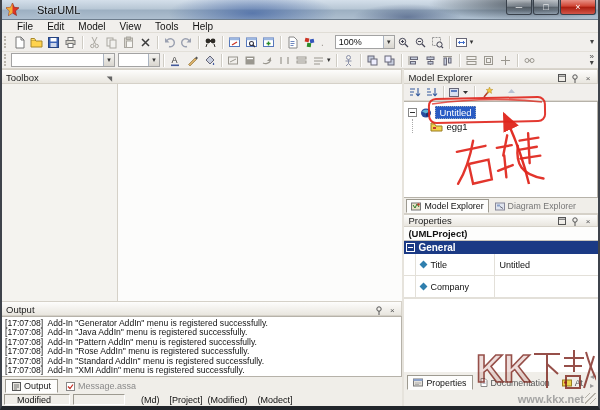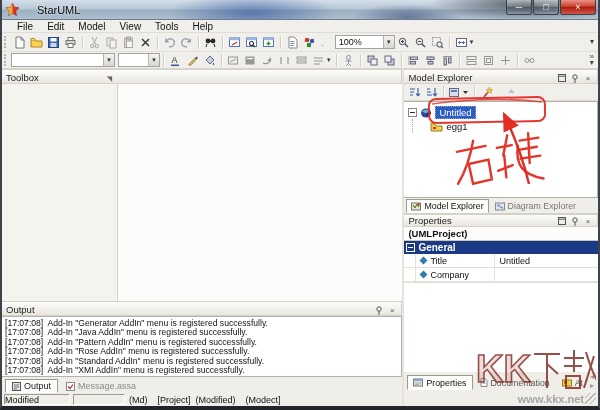--- a/index.html
+++ b/index.html
@@ -48,39 +48,39 @@
   .toolboxpane{width:116px;background:#f4f3ef;border-right:1px solid #d5d1c8;}
   .canvas{flex:1;background:#fcfcfb;}
   .outhdr{height:15px;}
   .outbody{height:61px;background:#fff;border:1px solid #b6b2a9;border-left:none;overflow:hidden;padding:2px 0 0 3px;}
   .outbody div{font-size:8.6px;line-height:1.1;color:#111;white-space:pre;}
   .btabs{height:16px;display:flex;align-items:flex-end;background:#f0eee9;padding-left:3px;gap:2px;}
   .btab{height:14px;display:flex;align-items:center;gap:3px;font-size:9px;color:#222;padding:0 6px;}
   .btab.active{background:#fdfdfc;border:1px solid #9d9a90;border-bottom-color:#fdfdfc;box-shadow:1px 0 0 #fff inset;}
   .statusbar{height:13px;display:flex;align-items:center;background:#f0eee9;gap:3px;padding:0 2px;}
   .scell{height:11px;border:1px solid;border-color:#9d9a90 #fff #fff #9d9a90;font-size:9px;color:#111;
-         display:flex;align-items:center;padding:0 0;white-space:pre;}
+         display:flex;align-items:center;padding:0 12px;white-space:pre;}
   
   .metb{height:17px;display:flex;align-items:center;background:#f1efec;border-bottom:1px solid #ddd9d1;padding-left:2px;}
   .tree{height:97px;background:#fff;border:1px solid #b6b2a9;border-left:none;padding-top:3px;position:relative;}
   .trow{display:flex;align-items:center;height:14px;font-size:9.5px;color:#111;}
   .texp{width:9px;height:9px;border:1px solid #888;background:#fff;margin:0 3px 0 4px;position:relative;flex:0 0 auto;}
   .texp::before{content:"";position:absolute;left:1px;right:1px;top:3px;height:1px;background:#333;}
   .tlabel.sel{background:#2a5cc4;color:#fff;padding:0 3px;border:1px dotted #9ab;}
   .tindent{width:16px;flex:0 0 auto;border-left:1px dotted #aaa;margin-left:8px;height:100%;}
   .etabs{height:16px;display:flex;align-items:flex-end;background:#f0eee9;padding-left:2px;gap:2px;border-bottom:1px solid #d5d1c8;}
   .etab{height:14px;display:flex;align-items:center;gap:3px;font-size:8.8px;color:#777;padding:0 4px;}
   .etab.active{background:#fdfdfc;border:1px solid #9d9a90;border-bottom-color:#fdfdfc;color:#111;}
   .umlbar{height:14px;background:#fdfdfc;border-bottom:1px solid #c9c5bc;display:flex;align-items:center;
           font-size:9.5px;font-weight:bold;color:#111;padding-left:4px;}
   .pgrid{background:#fff;}
   .pgroup{height:13px;background:#1b3a85;color:#fff;font-size:10px;font-weight:bold;display:flex;align-items:center;}
   .pgexp{width:9px;height:9px;border:1px solid #fff;margin:0 3px 0 2px;position:relative;flex:0 0 auto;}
   .pgexp::before{content:"";position:absolute;left:1px;right:1px;top:3px;height:1px;background:#fff;}
-  .prow{height:14px;display:flex;align-items:center;border-bottom:1px solid #e3e0d9;font-size:9px;color:#111;}
+  .prow{height:22px;display:flex;align-items:center;border-bottom:1px solid #e3e0d9;font-size:9px;color:#111;}
   .prow .gut{width:12px;height:100%;border-right:1px solid #e3e0d9;background:#fff;flex:0 0 auto;}
   .prow .dia{width:7px;height:7px;margin:0 3px 0 4px;background:#2f7fae;transform:rotate(45deg) scale(.8);flex:0 0 auto;}
   .prow .pname{width:64px;flex:0 0 auto;}
   .prow .pval{flex:1;border-left:1px solid #e3e0d9;height:100%;display:flex;align-items:center;padding-left:4px;}
   .pfill{flex:1;background:#fff;border-top:1px solid #e3e0d9;}
   .rtabs{height:18px;display:flex;align-items:flex-end;background:#f0eee9;padding-left:3px;gap:2px;}
   .rtab{height:15px;display:flex;align-items:center;gap:3px;font-size:8.8px;color:#555;padding:0 5px;white-space:nowrap;}
   .rtab.active{background:#fdfdfc;border:1px solid #9d9a90;border-bottom-color:#fdfdfc;color:#111;}
   .rnav{margin-left:auto;margin-right:2px;font-size:8px;color:#999;letter-spacing:2px;}
   .rgrip{height:16px;background:#f0eee9;position:relative;}

